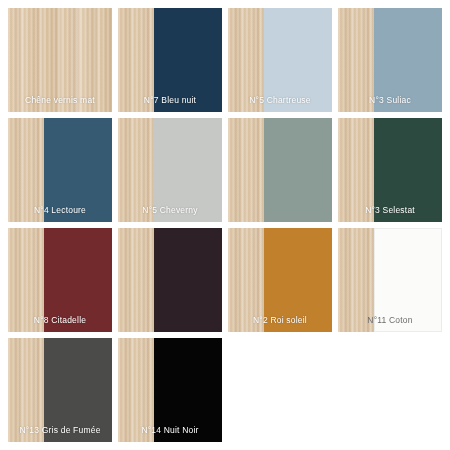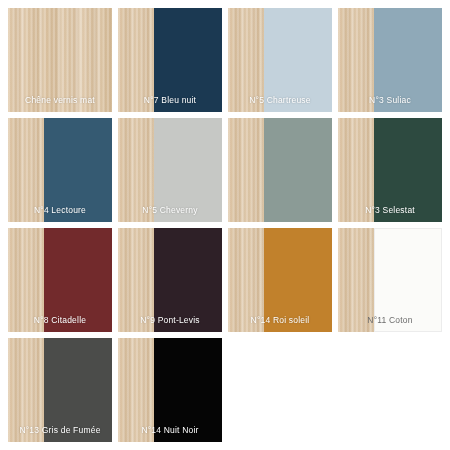--- a/index.html
+++ b/index.html
@@ -124,26 +124,25 @@
       <div class="label">N°3 Selestat</div>
     </div>
     <div class="swatch">
       <div class="wood"></div>
       <div class="tone" style="background: rgb(114, 42, 44);"></div>
       <div class="label">N°8 Citadelle</div>
     </div>
     <div class="swatch">
       <div class="wood"></div>
       <div class="tone" style="background: rgb(46, 32, 39);"></div>
-      <div class="label">N°9 Pont-Levis</div>
     </div>
     <div class="swatch">
       <div class="wood"></div>
       <div class="tone" style="background: rgb(193, 129, 44);"></div>
-      <div class="label">N°14 Roi soleil</div>
+      <div class="label">N°2 Roi soleil</div>
     </div>
     <div class="swatch">
       <div class="wood"></div>
       <div class="tone bordered" style="background: rgb(251, 251, 249);"></div>
       <div class="label dark-text">N°11 Coton</div>
     </div>
     <div class="swatch">
       <div class="wood"></div>
       <div class="tone" style="background: rgb(75, 76, 74);"></div>
       <div class="label">N°13 Gris de Fumée</div>

